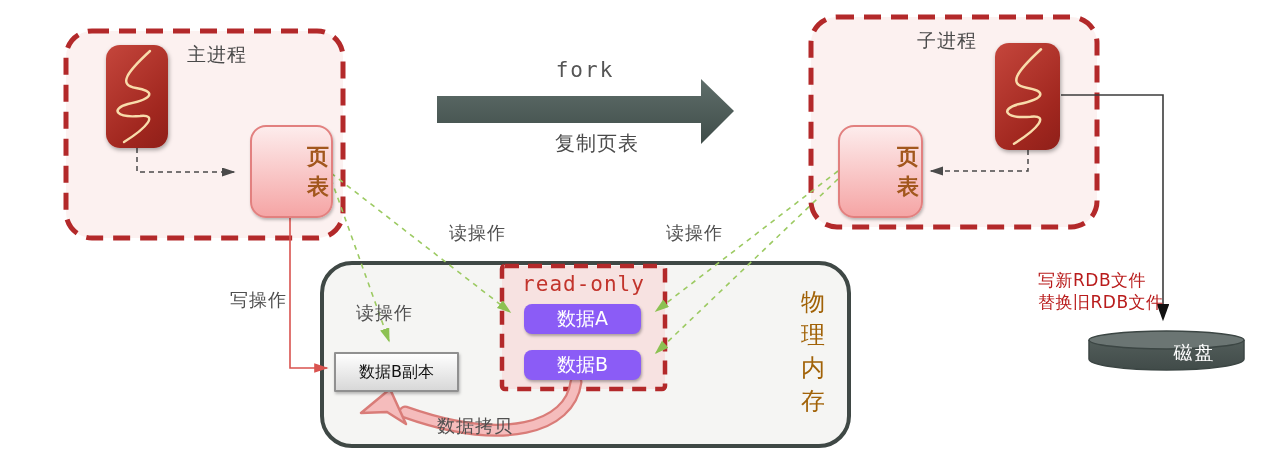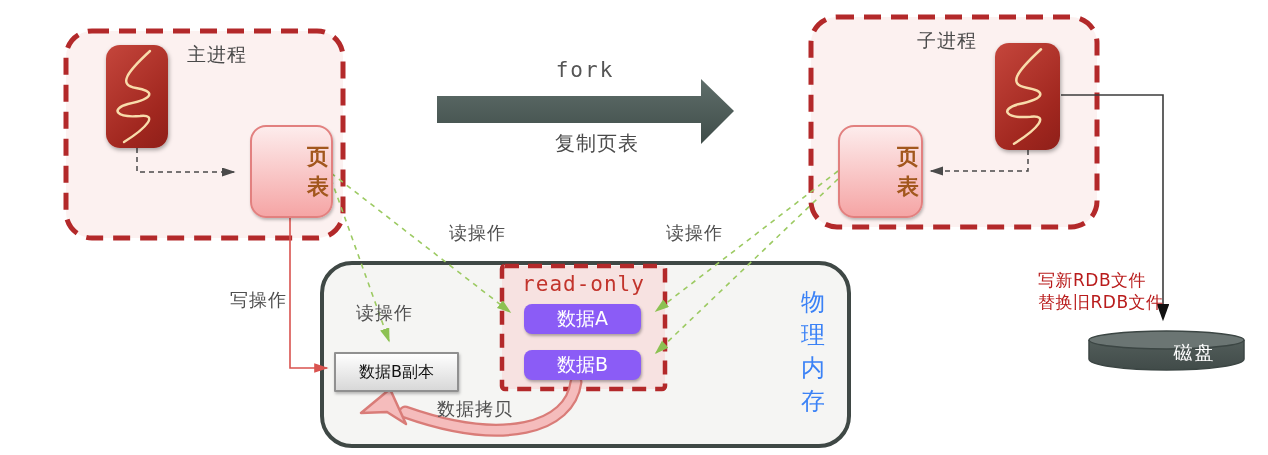--- a/index.html
+++ b/index.html
@@ -32,21 +32,21 @@
     display:flex;align-items:center;justify-content:center;
     box-shadow:1px 2px 3px rgba(0,0,0,.3);
   }
   .data-copy-box{
     background:linear-gradient(#fefefe,#d8d8d8);border:2px solid #909090;border-radius:1px;
     color:#111111;font-size:16px;display:flex;align-items:center;justify-content:center;
     box-shadow:1px 2px 3px rgba(0,0,0,.25);
   }
   .vmem{
     width:32px;word-break:break-all;text-align:center;
-    font-size:24px;line-height:33px;color:#3b82f6;letter-spacing:0;
+    font-size:24px;line-height:33px;color:#a16207;letter-spacing:0;
   }
   .edge-label{font-size:18px;color:#4f4f4f;letter-spacing:1px;}
   .rdb-note{font-size:17px;line-height:22px;color:#b91c1c;letter-spacing:.5px;}
   .disk-label{font-size:19px;color:#ffffff;text-align:center;letter-spacing:2px;margin-left:28px;}
 </style>
 </head>
 <body>
 
 <div class="canvas">
 
@@ -139,21 +139,21 @@
   <div class="abs data-box" style="left:524px;top:350px;width:117px;height:30px;">数据B</div>
 
   <div class="abs data-copy-box" style="left:334px;top:352px;width:121px;height:36px;">数据B副本</div>
 
   <div class="abs vmem" style="left:797px;top:286px;">物理内存</div>
 
   <div class="abs edge-label" style="left:449px;top:221px;">读操作</div>
   <div class="abs edge-label" style="left:666px;top:221px;">读操作</div>
   <div class="abs edge-label" style="left:356px;top:301px;">读操作</div>
   <div class="abs edge-label" style="left:230px;top:288px;">写操作</div>
-  <div class="abs edge-label" style="left:437px;top:397px;">数据拷贝</div>
+  <div class="abs edge-label" style="left:437px;top:414px;">数据拷贝</div>
 
   <div class="abs rdb-note" style="left:1038px;top:269px;">
     <div>写新RDB文件</div>
     <div>替换旧RDB文件</div>
   </div>
 
   <div class="abs disk-label" style="left:1089px;top:340px;width:155px;">磁盘</div>
 
 </div>
 

